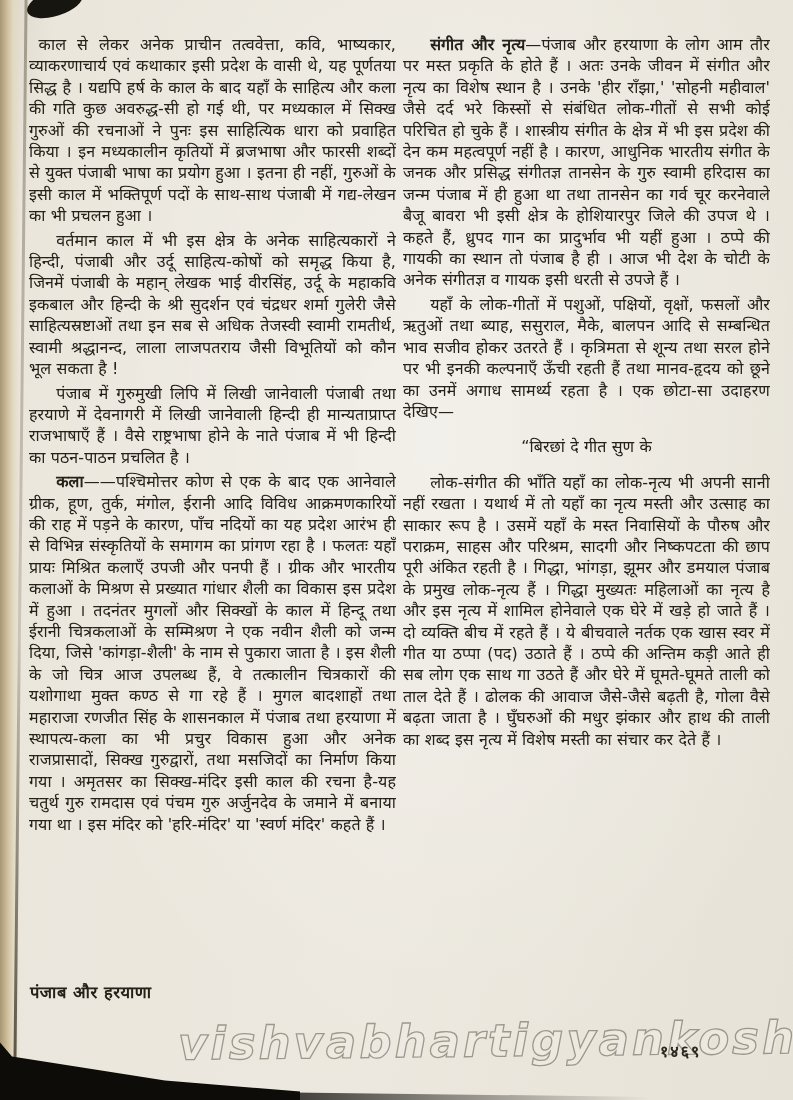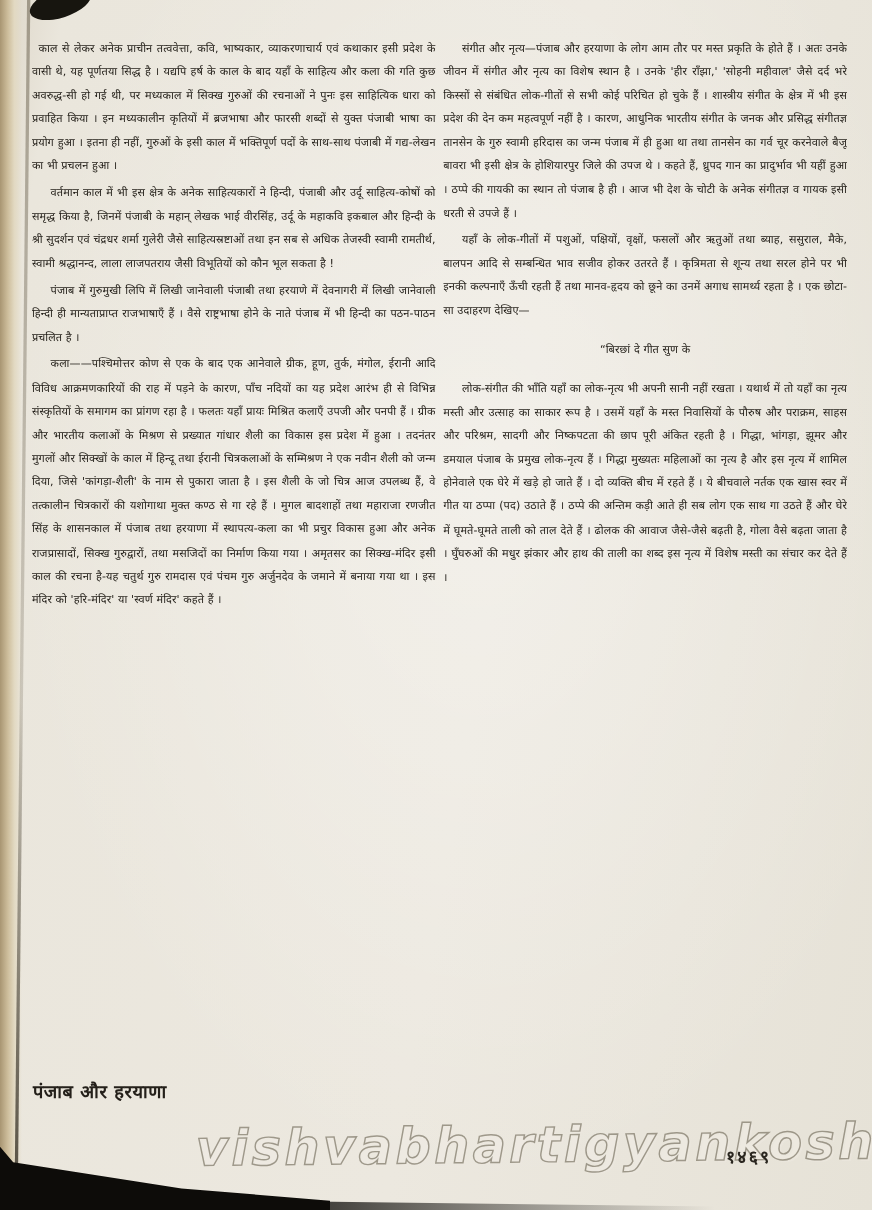--- a/index.html
+++ b/index.html
@@ -37,29 +37,29 @@
   }
   .wedge-bottom-fade {
     position:absolute; left:230px; bottom:0; width:420px; height:14px;
     background:linear-gradient(90deg, rgba(13,12,9,0.9), rgba(13,12,9,0));
     clip-path:polygon(0 40%, 100% 78%, 100% 100%, 0 100%);
   }
 
   .col {
     position:absolute; top:34px; height:1004px; width:367px;
     overflow:hidden;
-    font-size:10px; line-height:21.4px; text-align:justify;
+    font-size:16px; line-height:21.4px; text-align:justify;
     letter-spacing:0.1px;
     color:#24201a;
   }
   .col-left  { left:29px; }
   .col-right { left:403px; }
   .col p { margin:0 0 3px 0; text-indent:1.7em; }
   .col p.no-indent { text-indent:0.6em; }
-  .run-in { font-weight:normal; }
+  .run-in { font-weight:bold; }
 
   .quote { margin:2px 0 3px 0; text-align:center; }
   .quote .q-line { text-indent:0; margin:14px; text-align:center; }
 
   .footer-title {
     position:absolute; left:30px; top:980px;
     font-size:16.5px; font-weight:bold; color:#24201a;
     letter-spacing:0.5px; white-space:nowrap;
   }
   .page-number {

